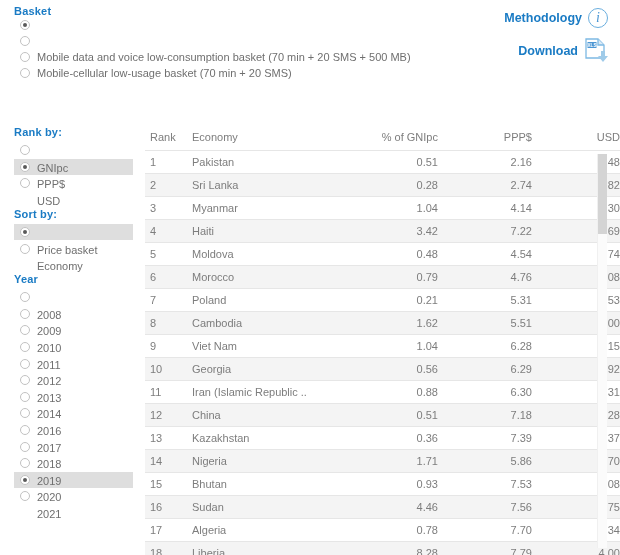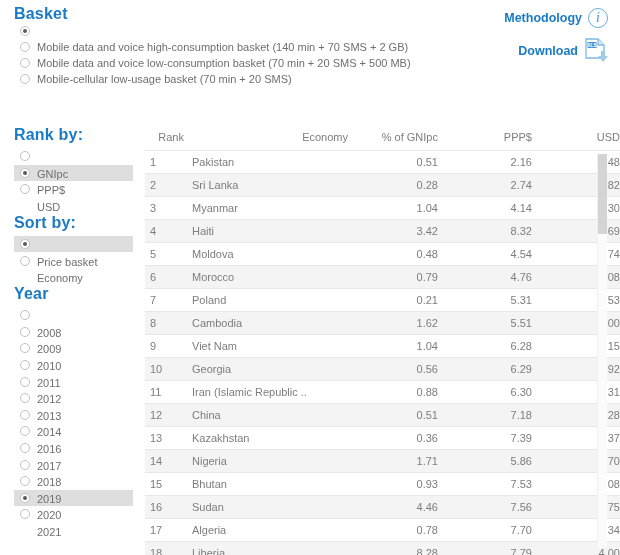--- a/index.html
+++ b/index.html
@@ -19,21 +19,21 @@
 
   
   #top-area {
     position: relative;
     height: 110px;
   }
 
   .section-title {
     color: #1a7bc4;
     font-weight: bold;
-    font-size: 16px;
+    font-size: 11px;
     letter-spacing: .2px;
   }
 
   #basket-block {
     position: absolute;
     left: 14px;
     top: 5px;
     width: 470px;
   }
 
@@ -146,21 +146,20 @@
     border-collapse: collapse;
     width: 450px;
     table-layout: fixed;
     font-size: 11px;
   }
   table.datatable th {
     font-weight: normal;
     color: #7d7d7d;
     padding: 3px 0 7px 0;
     font-size: 11px;
-    text-align: right;
   }
   table.datatable td {
     padding: 5px 0 5px 0;
     color: #7d7d7d;
     border-top: 1px solid #e6e6e6;
   }
   tr.row-alt td { background: #f4f4f4; }
   .c-rank  { width: 34px;  text-align: left;  padding-left: 5px !important; }
   .c-econ  { width: 156px; text-align: left;  padding-left: 8px !important; }
   .c-gni   { width: 90px;  text-align: right; padding-right: 6px !important; }
@@ -195,21 +194,20 @@
 <div id="top-area">
 
   <div id="basket-block">
     <div class="section-title">Basket</div>
     <div id="basket-options">
         <div class="radio-row selected">
           <span class="radio checked"></span>
         </div>
         <div class="radio-row">
           <span class="radio"></span>
-          <span class="radio-label">Mobile data and voice high-consumption basket (140 min + 70 SMS + 2 GB)</span>
         </div>
         <div class="radio-row">
           <span class="radio"></span>
           <span class="radio-label">Mobile data and voice low-consumption basket (70 min + 20 SMS + 500 MB)</span>
         </div>
         <div class="radio-row">
           <span class="radio"></span>
           <span class="radio-label">Mobile-cellular low-usage basket (70 min + 20 SMS)</span>
         </div>
       </div>
@@ -364,21 +362,21 @@
           <td class="c-rank">3</td>
           <td class="c-econ">Myanmar</td>
           <td class="c-gni">1.04</td>
           <td class="c-ppp">4.14</td>
           <td class="c-usd">1.30</td>
         </tr>
         <tr class="row-alt">
           <td class="c-rank">4</td>
           <td class="c-econ">Haiti</td>
           <td class="c-gni">3.42</td>
-          <td class="c-ppp">8.32</td>
+          <td class="c-ppp">7.22</td>
           <td class="c-usd">1.69</td>
         </tr>
         <tr class="">
           <td class="c-rank">5</td>
           <td class="c-econ">Moldova</td>
           <td class="c-gni">0.48</td>
           <td class="c-ppp">4.54</td>
           <td class="c-usd">1.74</td>
         </tr>
         <tr class="row-alt">

